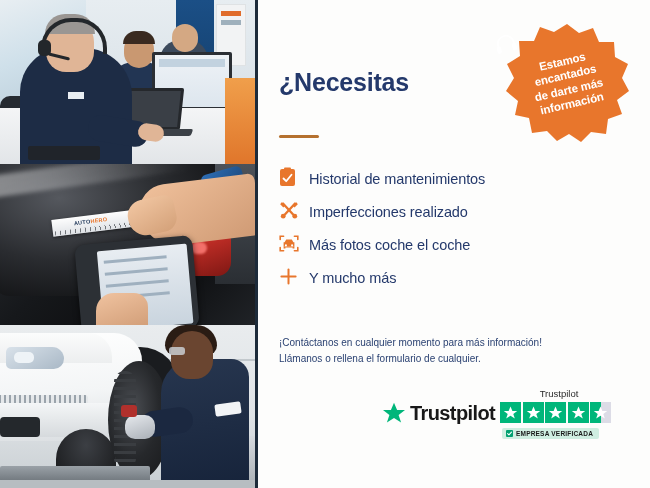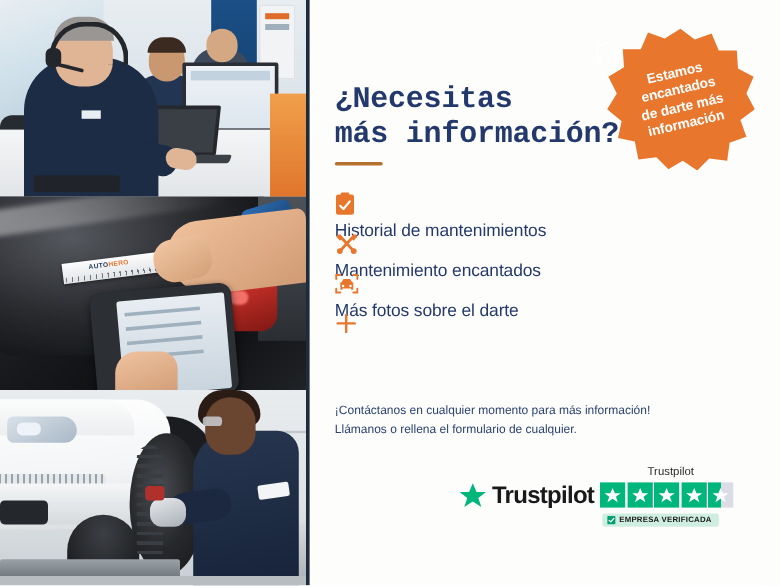--- a/index.html
+++ b/index.html
@@ -177,21 +177,20 @@
     background:linear-gradient(180deg,#d6dade,#aeb4b9);border-radius:2px;}
   .ws-bench{position:absolute;right:0;top:116px;width:90px;height:10px;background:#b08b5c;}
 
   
   #content{position:absolute;left:258px;top:0;right:0;bottom:0;}
 
   #heading{
     position:absolute;left:21px;top:51px;width:250px;
     font-size:25px;line-height:1.16;font-weight:bold;color:#24396b;
     letter-spacing:-.2px;
-    font-family:Liberation Mono, monospace;
   }
   #heading-rule{
     position:absolute;left:21px;top:135px;width:40px;height:3px;
     background:#b5712f;border-radius:2px;
   }
 
   
   #badge{
     position:absolute;left:247px;top:22px;width:124px;height:120px;
   }
@@ -202,21 +201,21 @@
     transform:rotate(-13deg);
   }
   #badge-icon{margin-bottom:1px;}
   #badge-text{
     color:#fff;font-weight:bold;font-size:11.5px;line-height:1.22;
     text-align:center;width:104px;letter-spacing:-.1px;
   }
 
   
   #features{position:absolute;left:21px;top:155px;width:300px;}
-  .feature{display:flex;align-items:flex-start;height:32px;margin-bottom:1px;flex-direction:column;}
+  .feature{display:flex;align-items:flex-end;height:32px;margin-bottom:1px;}
   .feature-icon{width:30px;flex:0 0 30px;display:flex;align-items:center;justify-content:flex-start;}
   .feature-label{
     font-size:14.5px;color:#24396b;font-weight:500;letter-spacing:-.1px;
   }
 
   
   #contact-copy{
     position:absolute;left:21px;top:325px;width:360px;
     font-size:10px;line-height:1.55;color:#2b4272;
   }
@@ -340,21 +339,20 @@
       <div class="ws-glass"></div>
       <div class="ws-lift"></div>
       <div class="ws-floor"></div>
     </div>
   </div>
 
   <div id="content">
 
     <h1 id="heading">
       <span>¿Necesitas</span><br>
-      <span>más información?</span>
     </h1>
     <div id="heading-rule"></div>
 
     <div id="badge">
       <svg width="124" height="120" viewBox="0 0 124 120">
         <path d="M62 2 L74 11 L88 6 L94 20 L109 20 L110 35 L123 42 L117 56 L124 69 L112 78 L117 92 L103 97 L101 112 L86 110 L76 120 L64 112 L52 119 L42 109 L27 111 L24 96 L10 93 L13 79 L1 69 L9 56 L2 42 L15 34 L14 19 L29 19 L35 5 L49 10 Z" fill="#e8762c"></path>
       </svg>
       <div id="badge-inner">
         <span id="badge-icon">
           <svg width="22" height="18" viewBox="0 0 22 18">
@@ -391,51 +389,52 @@
             <g stroke="#e8762c" stroke-width="2.3" stroke-linecap="round">
               <path d="M4 3.5 L15.5 16"></path>
               <path d="M16 3.5 L4.5 16"></path>
             </g>
             <path d="M2.6 2.2 L6.2 5.8 L4.4 7.6 L1.2 4.2 Z" fill="#e8762c"></path>
             <path d="M17.4 2.2 L13.8 5.8 L15.6 7.6 L18.8 4.2 Z" fill="#e8762c"></path>
             <circle cx="15.8" cy="16.2" r="2.4" fill="#e8762c"></circle>
             <circle cx="4.2" cy="16.2" r="2.4" fill="#e8762c"></circle>
           </svg>
         </span>
-        <span class="feature-label">Mantenimiento encantados</span>
+        <span class="feature-label">Imperfecciones realizado</span>
       </div>
 
 
       <div class="feature">
         <span class="feature-icon">
           <svg width="20" height="19" viewBox="0 0 20 19">
             <g fill="none" stroke="#e8762c" stroke-width="1.6" stroke-linecap="round">
               <path d="M1.2 5.5 V2.2 H4.6"></path>
               <path d="M18.8 5.5 V2.2 H15.4"></path>
               <path d="M1.2 13.5 V16.8 H4.6"></path>
               <path d="M18.8 13.5 V16.8 H15.4"></path>
             </g>
             <path d="M4.6 12.2 h10.8 v2.2 h-1.8 v-1 H6.4 v1 H4.6 z" fill="#e8762c"></path>
             <path d="M5.6 8.2 l1.6-2.6 h5.6 l1.6 2.6 h1 v4 H4.6 v-4 z" fill="#e8762c"></path>
             <circle cx="6.9" cy="11.4" r="1.05" fill="#ffffff"></circle>
             <circle cx="13.1" cy="11.4" r="1.05" fill="#ffffff"></circle>
           </svg>
         </span>
-        <span class="feature-label">Más fotos sobre el darte</span>
+        <span class="feature-label">Más fotos coche el coche</span>
       </div>
 
       <div class="feature">
         <span class="feature-icon">
           <svg width="19" height="19" viewBox="0 0 19 19">
             <g stroke="#e8762c" stroke-width="2" stroke-linecap="round">
               <path d="M9.5 2.4 V16.6"></path>
               <path d="M2.4 9.5 H16.6"></path>
             </g>
           </svg>
         </span>
+        <span class="feature-label">Y mucho más</span>
       </div>
     </div>
 
     <p id="contact-copy">
       <span>¡Contáctanos en cualquier momento para más información!</span>
       <span>Llámanos o rellena el formulario de cualquier.</span>
     </p>
 
     <div id="trustpilot">
 

